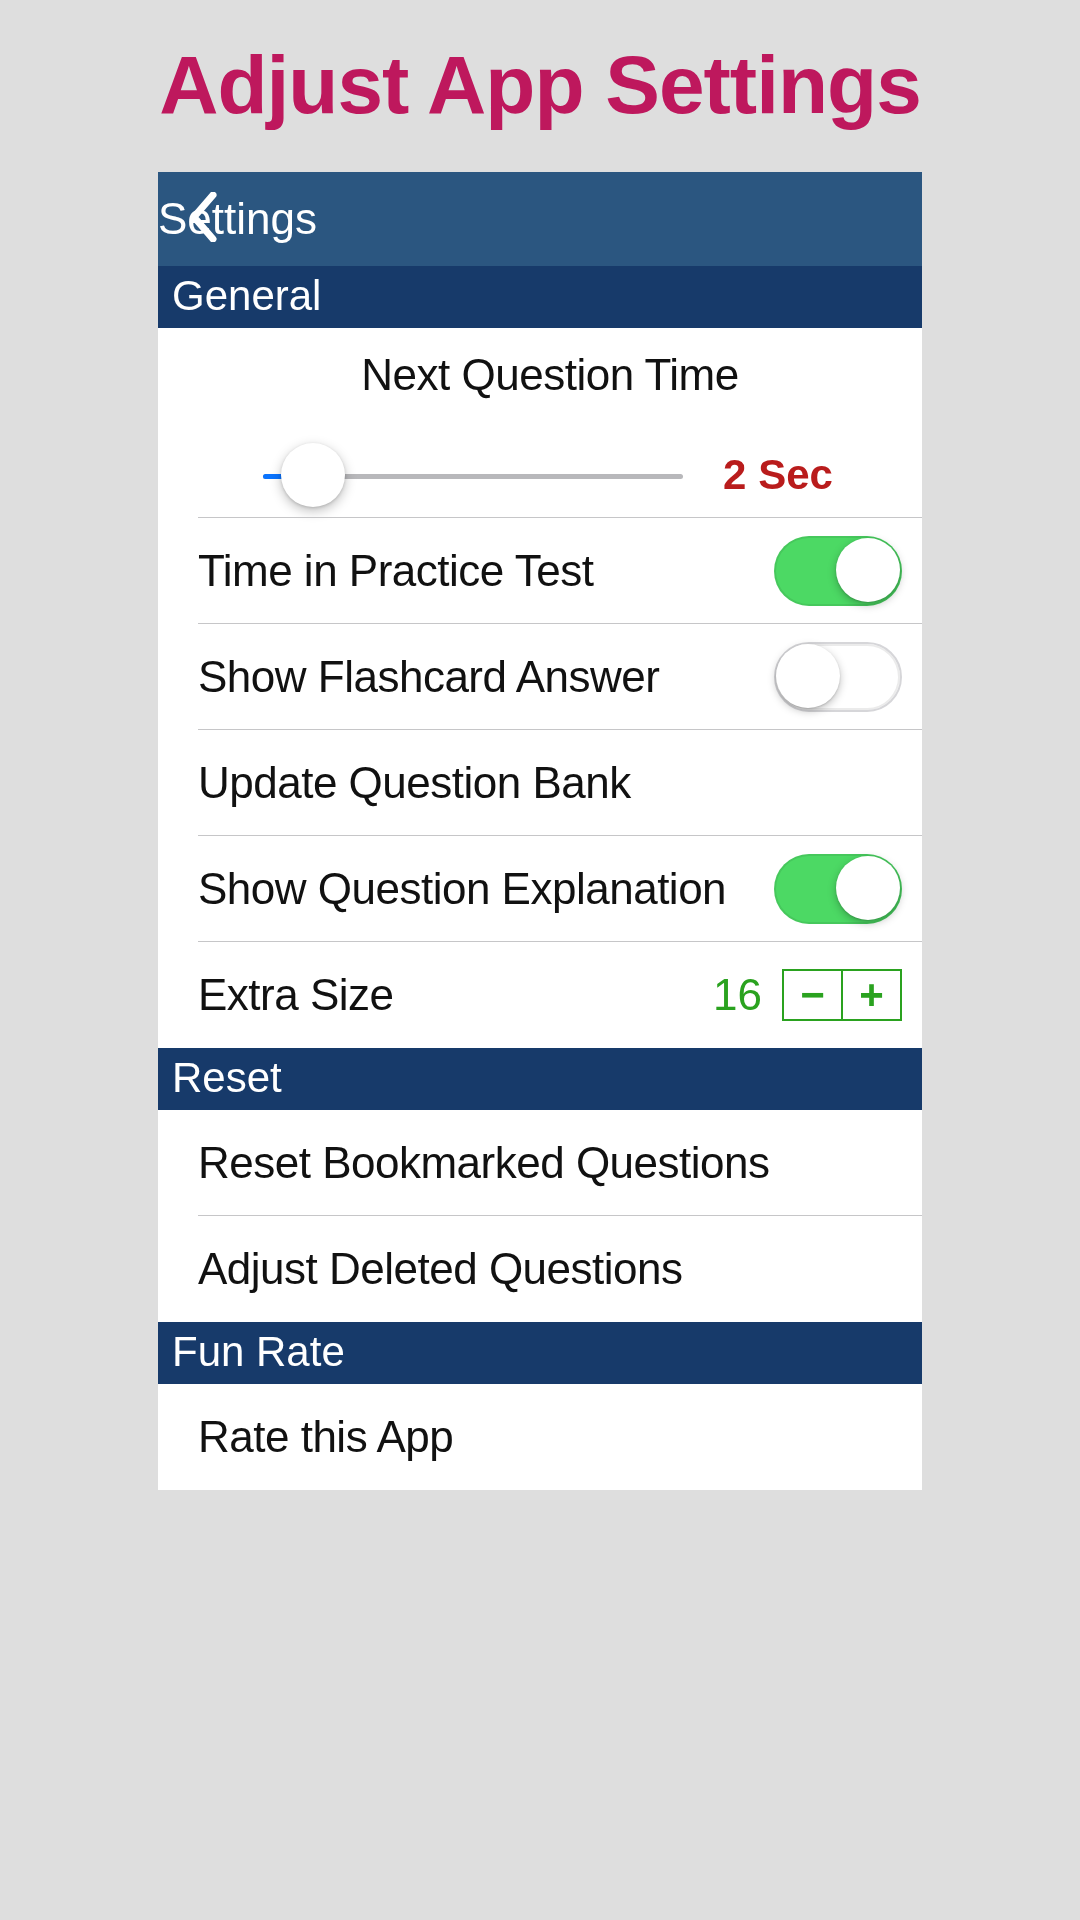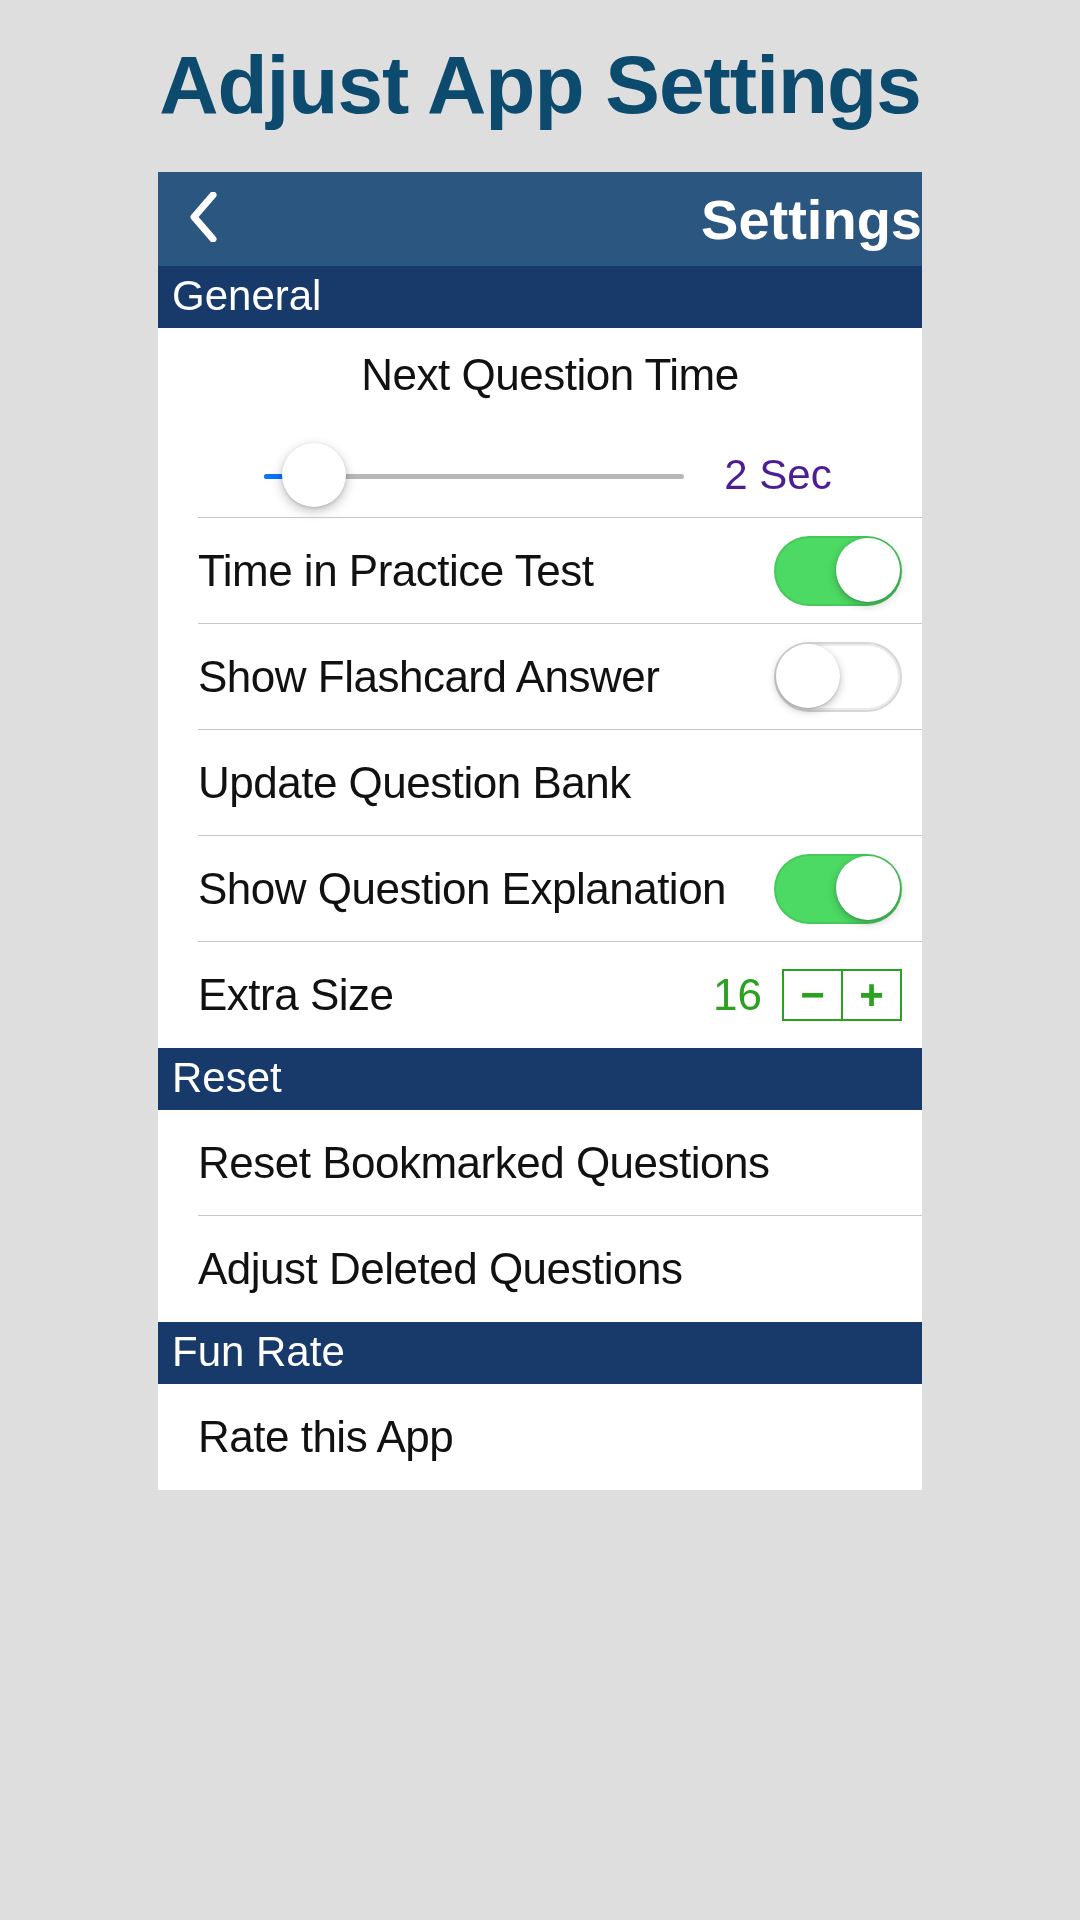--- a/index.html
+++ b/index.html
@@ -5,21 +5,21 @@
   * { margin: 0; padding: 0; box-sizing: border-box; }
   body {
     width: 1080px;
     height: 1920px;
     background: #dedede;
     font-family: -apple-system, "Helvetica Neue", Helvetica, Arial, sans-serif;
     overflow: hidden;
   }
   .page-title {
     text-align: center;
-    color: #0c4a6e;
+    color: #be185d;
     font-weight: 700;
     font-size: 82px;
     padding: 38px 0 40px;
     letter-spacing: -1px;
   }
   .card {
     margin: 0 26px;
     background: #fff;
     width: 764px;
     margin-left: auto;
@@ -37,24 +37,24 @@
     width: 90px;
     height: 100%;
     display: flex;
     align-items: center;
     justify-content: center;
   }
   .back svg { width: 30px; height: 50px; }
   .nav-title {
     position: absolute;
     left: 0; right: 0;
-    text-align: right;
+    text-align: left;
     color: #fff;
-    font-size: 56px;
-    font-weight: 700;
+    font-size: 44px;
+    font-weight: 400;
     pointer-events: none;
   }
   
   .section-header {
     background: #173a6a;
     color: #fff;
     font-size: 42px;
     font-weight: 400;
     padding: 6px 14px 8px;
   }
@@ -111,23 +111,23 @@
   .thumb {
     position: absolute;
     top: 3px;
     left: 18px;
     width: 64px; height: 64px;
     background: #fff;
     border-radius: 50%;
     box-shadow: 0 4px 12px rgba(0,0,0,0.25), 0 1px 3px rgba(0,0,0,0.15);
   }
   .slider-value {
-    color: #4c1d95;
+    color: #b91c1c;
     font-size: 42px;
-    font-weight: 400;
+    font-weight: 700;
     white-space: nowrap;
     margin-right: 4px;
     margin-left: auto;
   }
   
   .toggle {
     width: 128px; height: 70px;
     border-radius: 40px;
     position: relative;
     box-shadow: inset 0 0 0 2px rgba(0,0,0,0.08);

